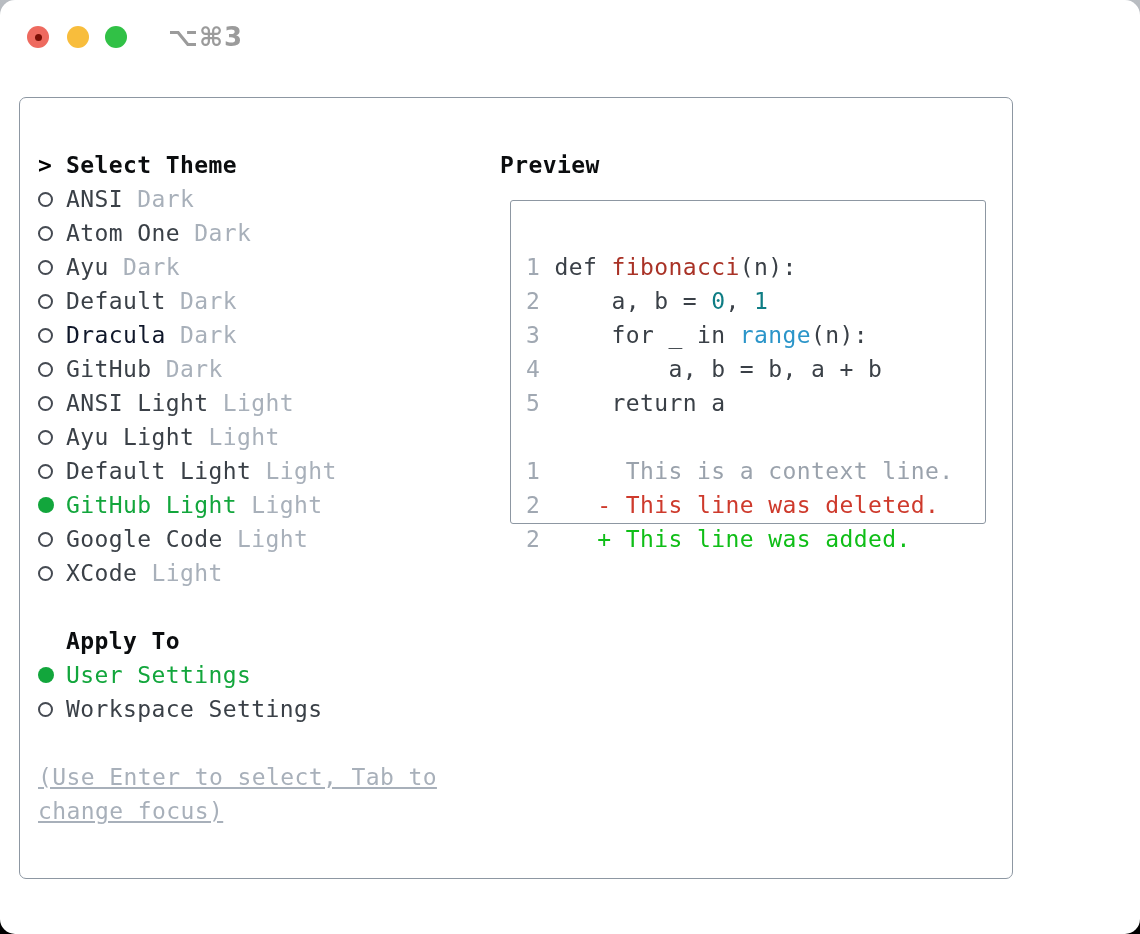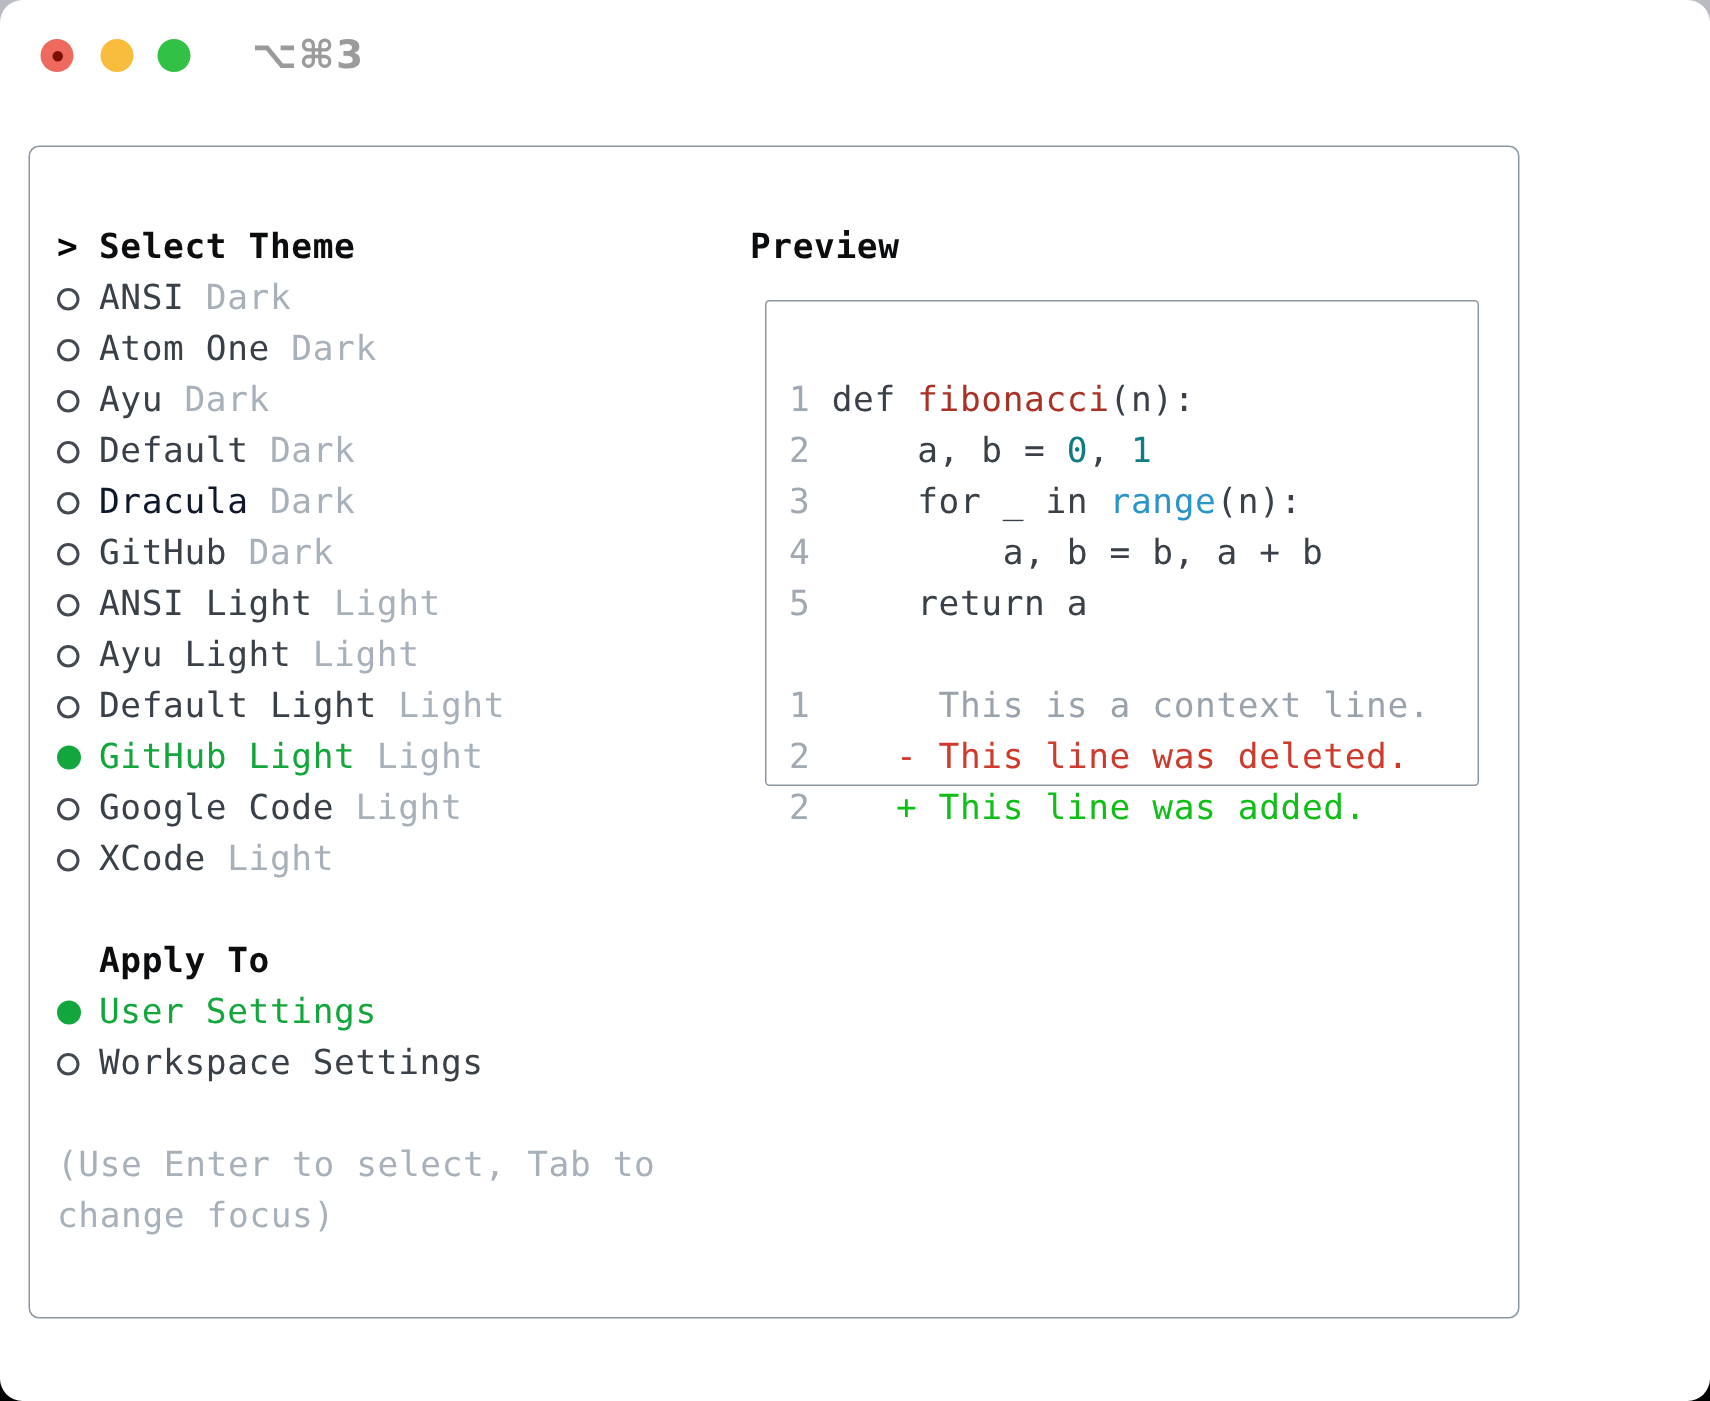--- a/index.html
+++ b/index.html
@@ -34,20 +34,21 @@
   .row{display:flex;align-items:center;height:34px;}
   .marker{width:28px;display:flex;align-items:center;flex:none;}
   .arrow{font-weight:bold;color:#000;}
   .ring{width:15px;height:15px;border-radius:50%;box-sizing:border-box;border:2px solid #454a52;}
   .dot{width:16px;height:16px;border-radius:50%;}
   .variant{white-space:pre;}
   
   .hint{
     position:absolute;left:38px;top:760px;width:430px;
     line-height:34px;
+    text-decoration:underline;
   }
   
   .preview-title{position:absolute;left:500px;top:148px;height:34px;line-height:34px;}
   .preview-box{
     position:absolute;left:510px;top:200px;width:476px;height:324px;
     border:1.5px solid #8d97a2;border-radius:3px;box-sizing:border-box;
   }
   .code{position:absolute;left:15px;top:49px;white-space:pre;}
   .cl{height:34px;line-height:34px;}
 </style>

